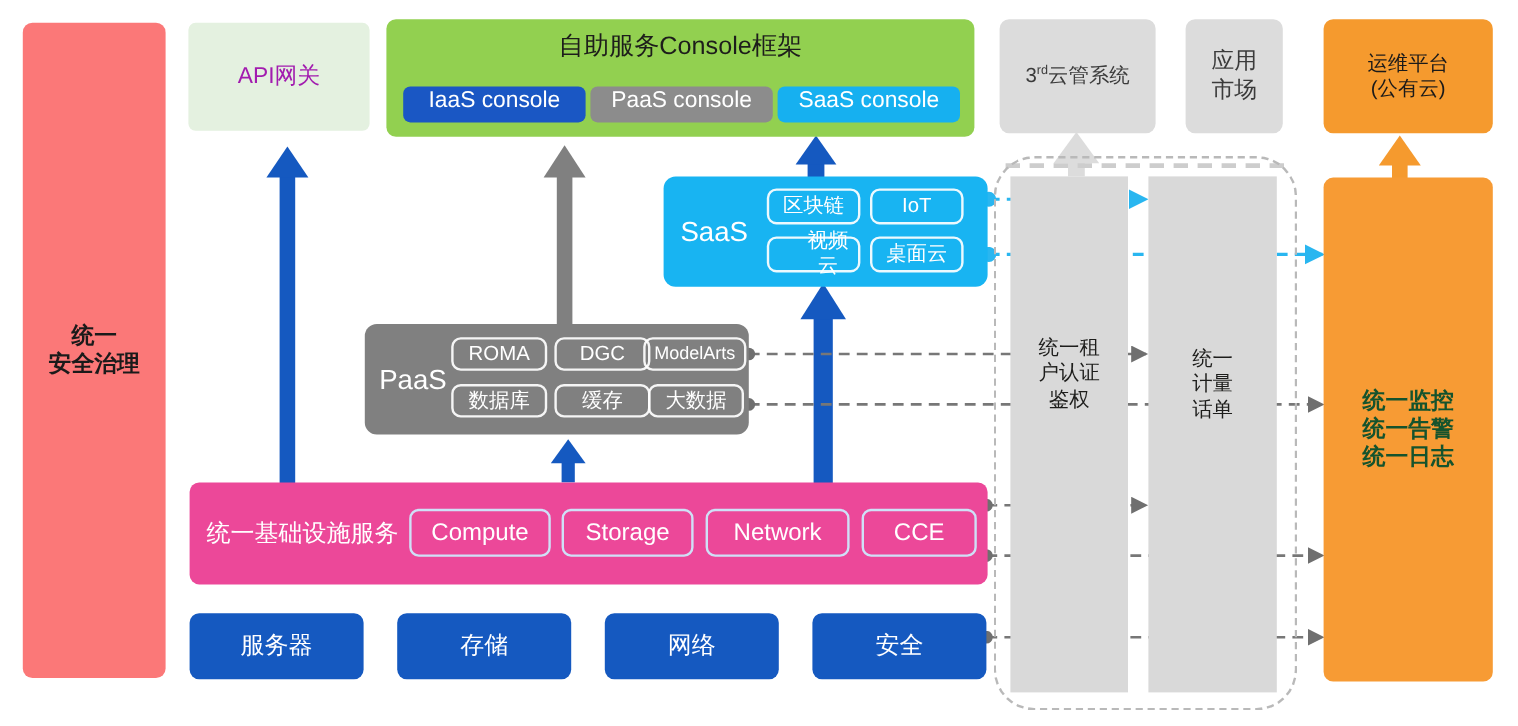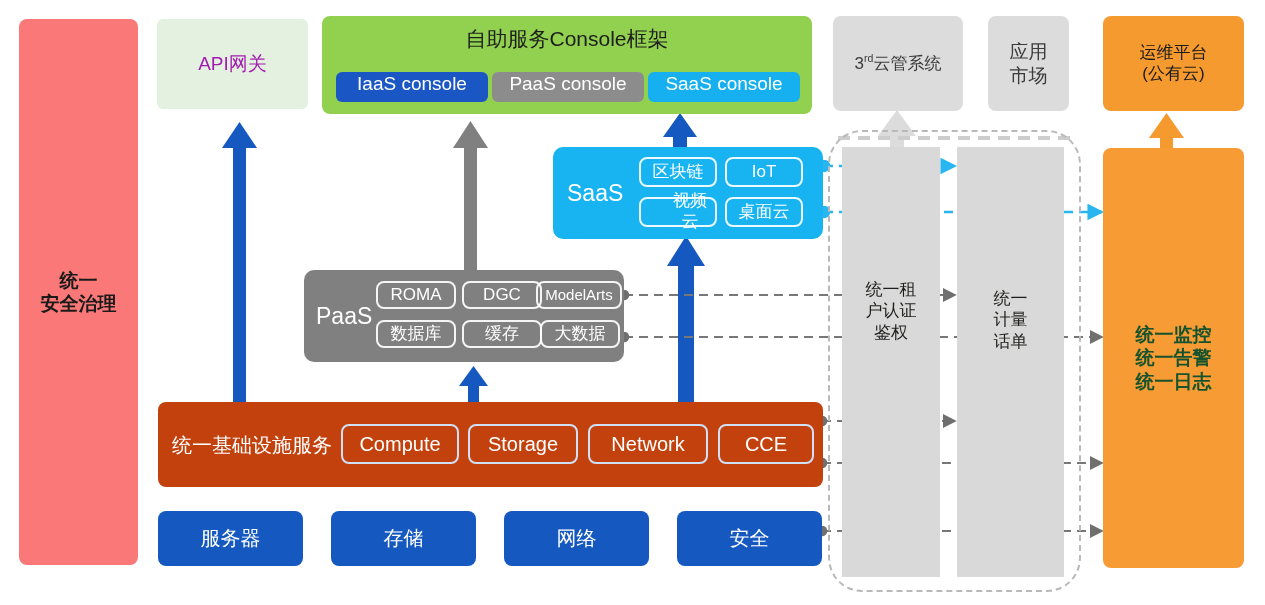--- a/index.html
+++ b/index.html
@@ -31,21 +31,21 @@
 
   
   .saaslayer{background:#18b4f2;border-radius:10px;}
   .layerlabel{position:absolute;color:#fff;font-size:23px;}
   .chip{position:absolute;border:2px solid rgba(255,255,255,.92);border-radius:8px;display:flex;align-items:center;justify-content:center;color:#fff;font-size:17px;box-sizing:border-box;}
 
   
   .paaslayer{background:#808080;border-radius:10px;}
 
   
-  .infrabar{background:#c2410c;border-radius:8px;}
+  .infrabar{background:#ec4899;border-radius:8px;}
   .infralabel{position:absolute;color:#fff;font-size:20px;}
   .chipb{position:absolute;border:2px solid #cfe0f7;border-radius:8px;display:flex;align-items:center;justify-content:center;color:#fff;font-size:20px;box-sizing:border-box;}
 
   
   .bluebox{background:#1559c0;border-radius:8px;color:#fff;font-size:20px;}
 
   
   .dashcontainer{position:absolute;box-sizing:border-box;border:2px dashed #b9b9b9;border-radius:34px;}
   .graycol{position:absolute;background:#d9d9d9;}
   .collabel{position:absolute;color:#1d1d1b;font-size:17px;text-align:center;line-height:1.25;}

